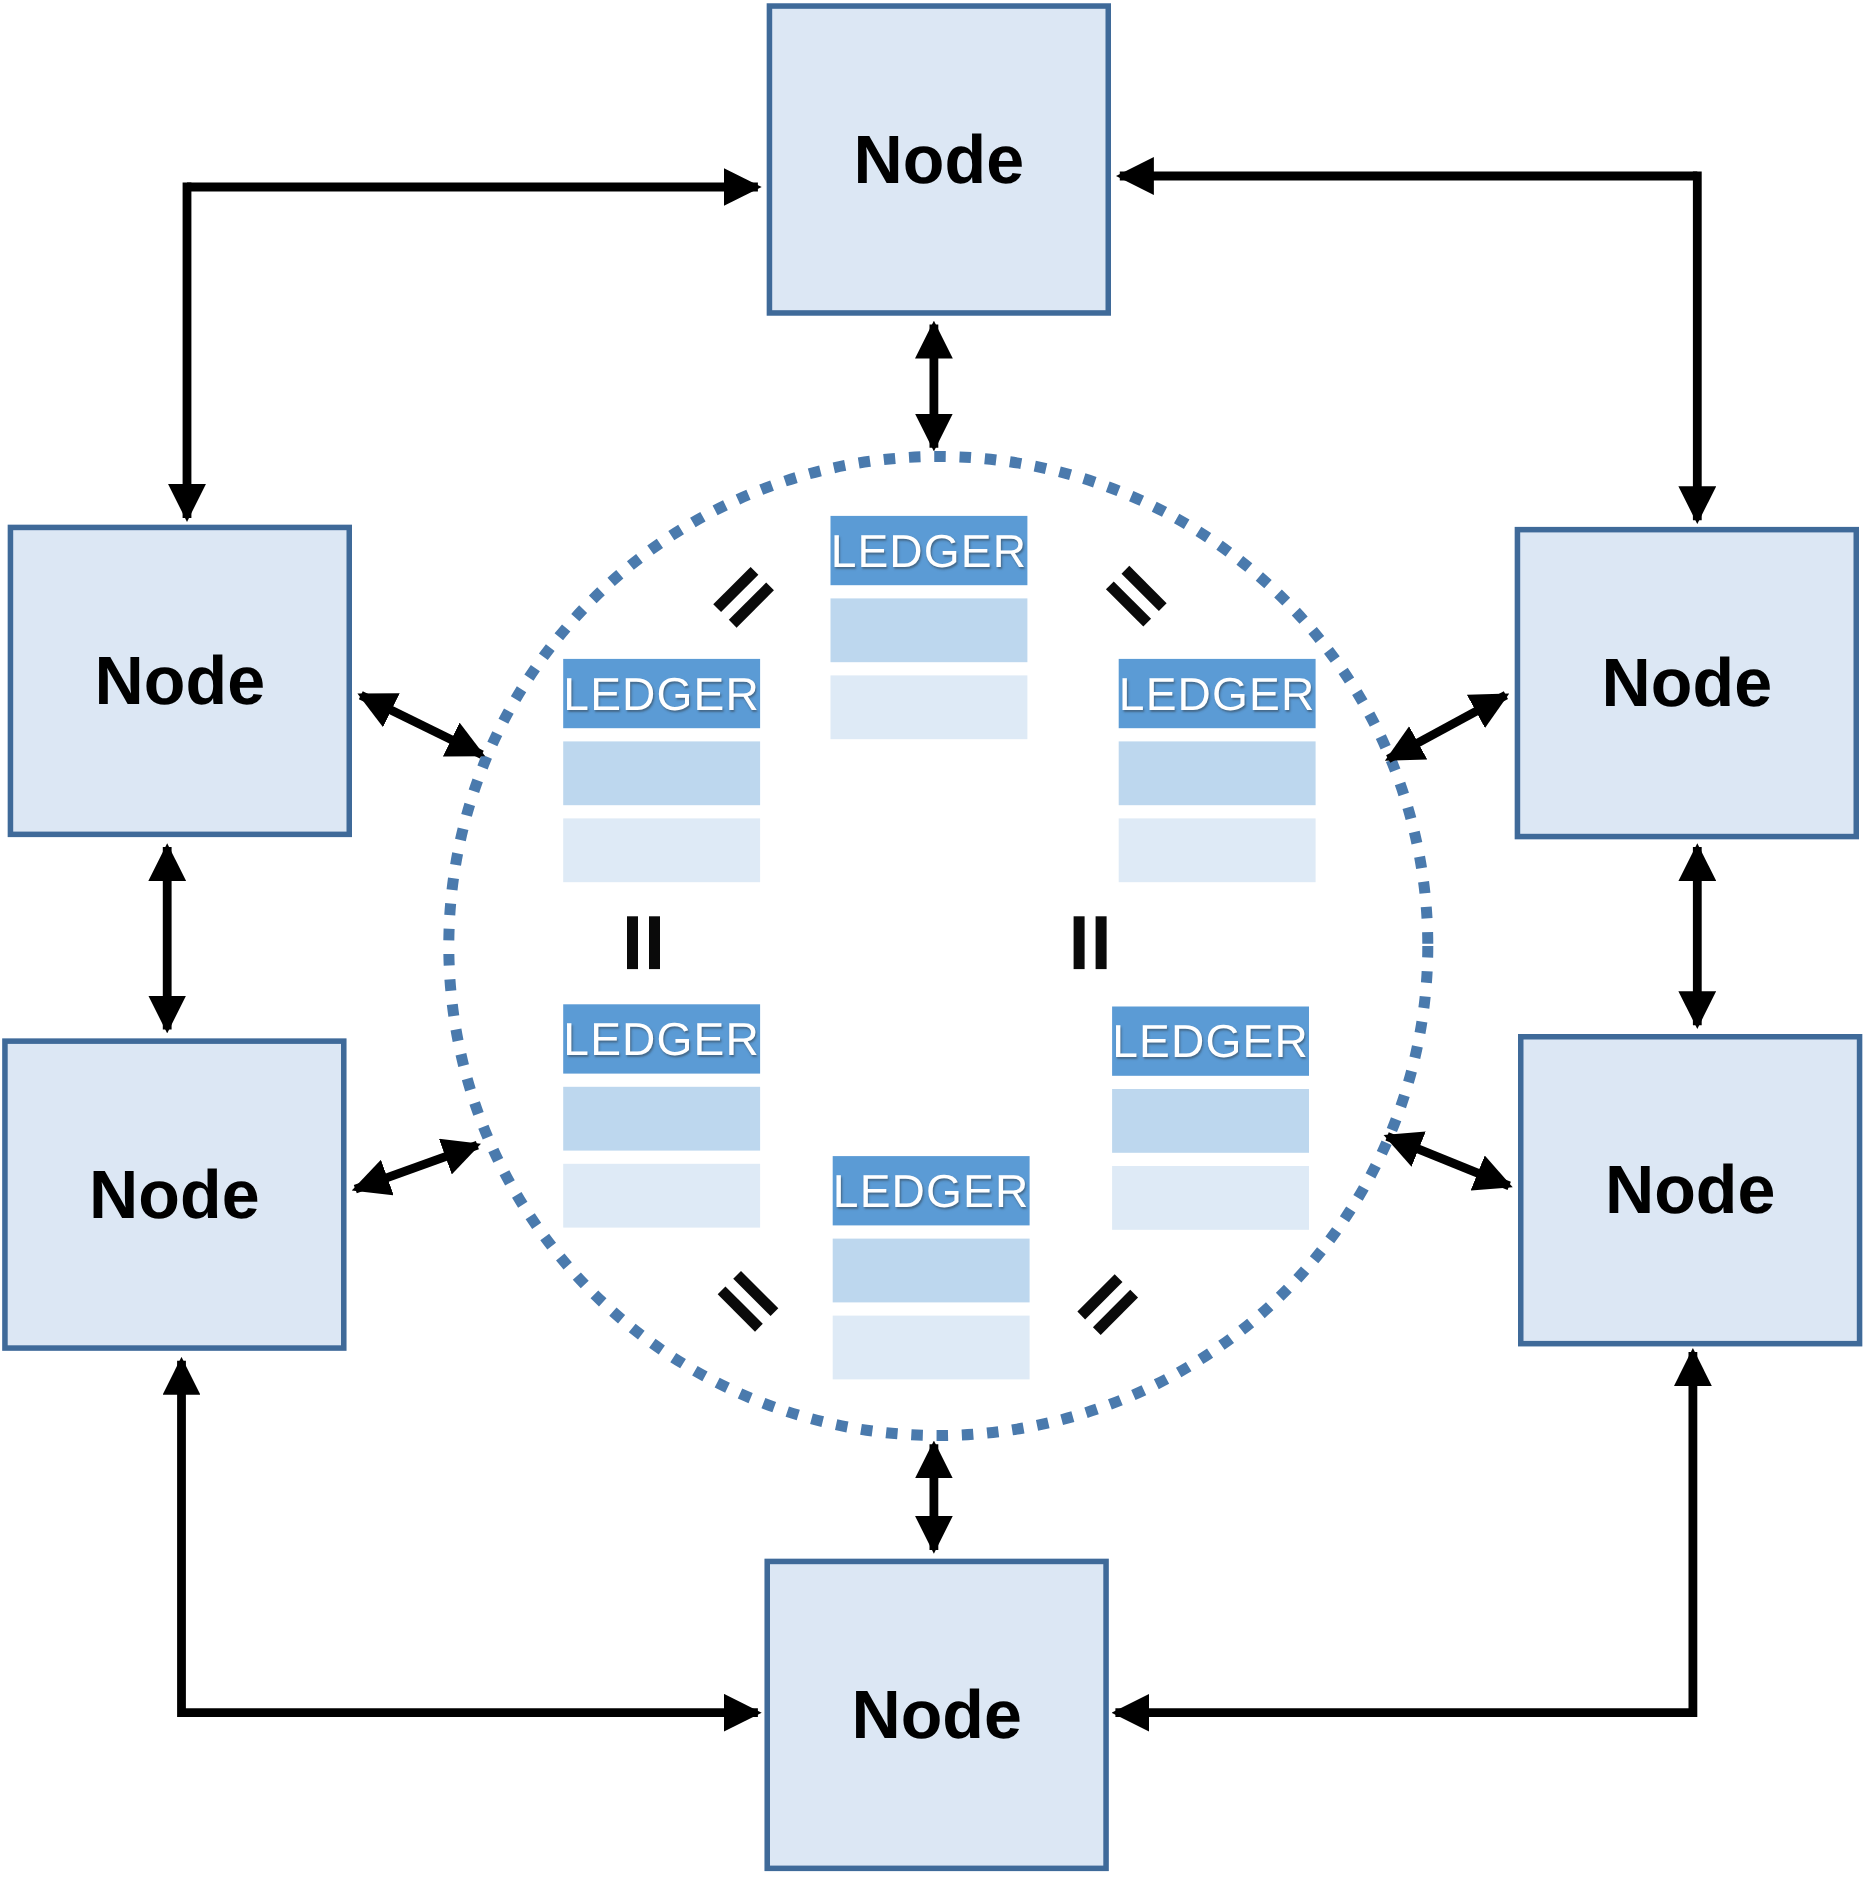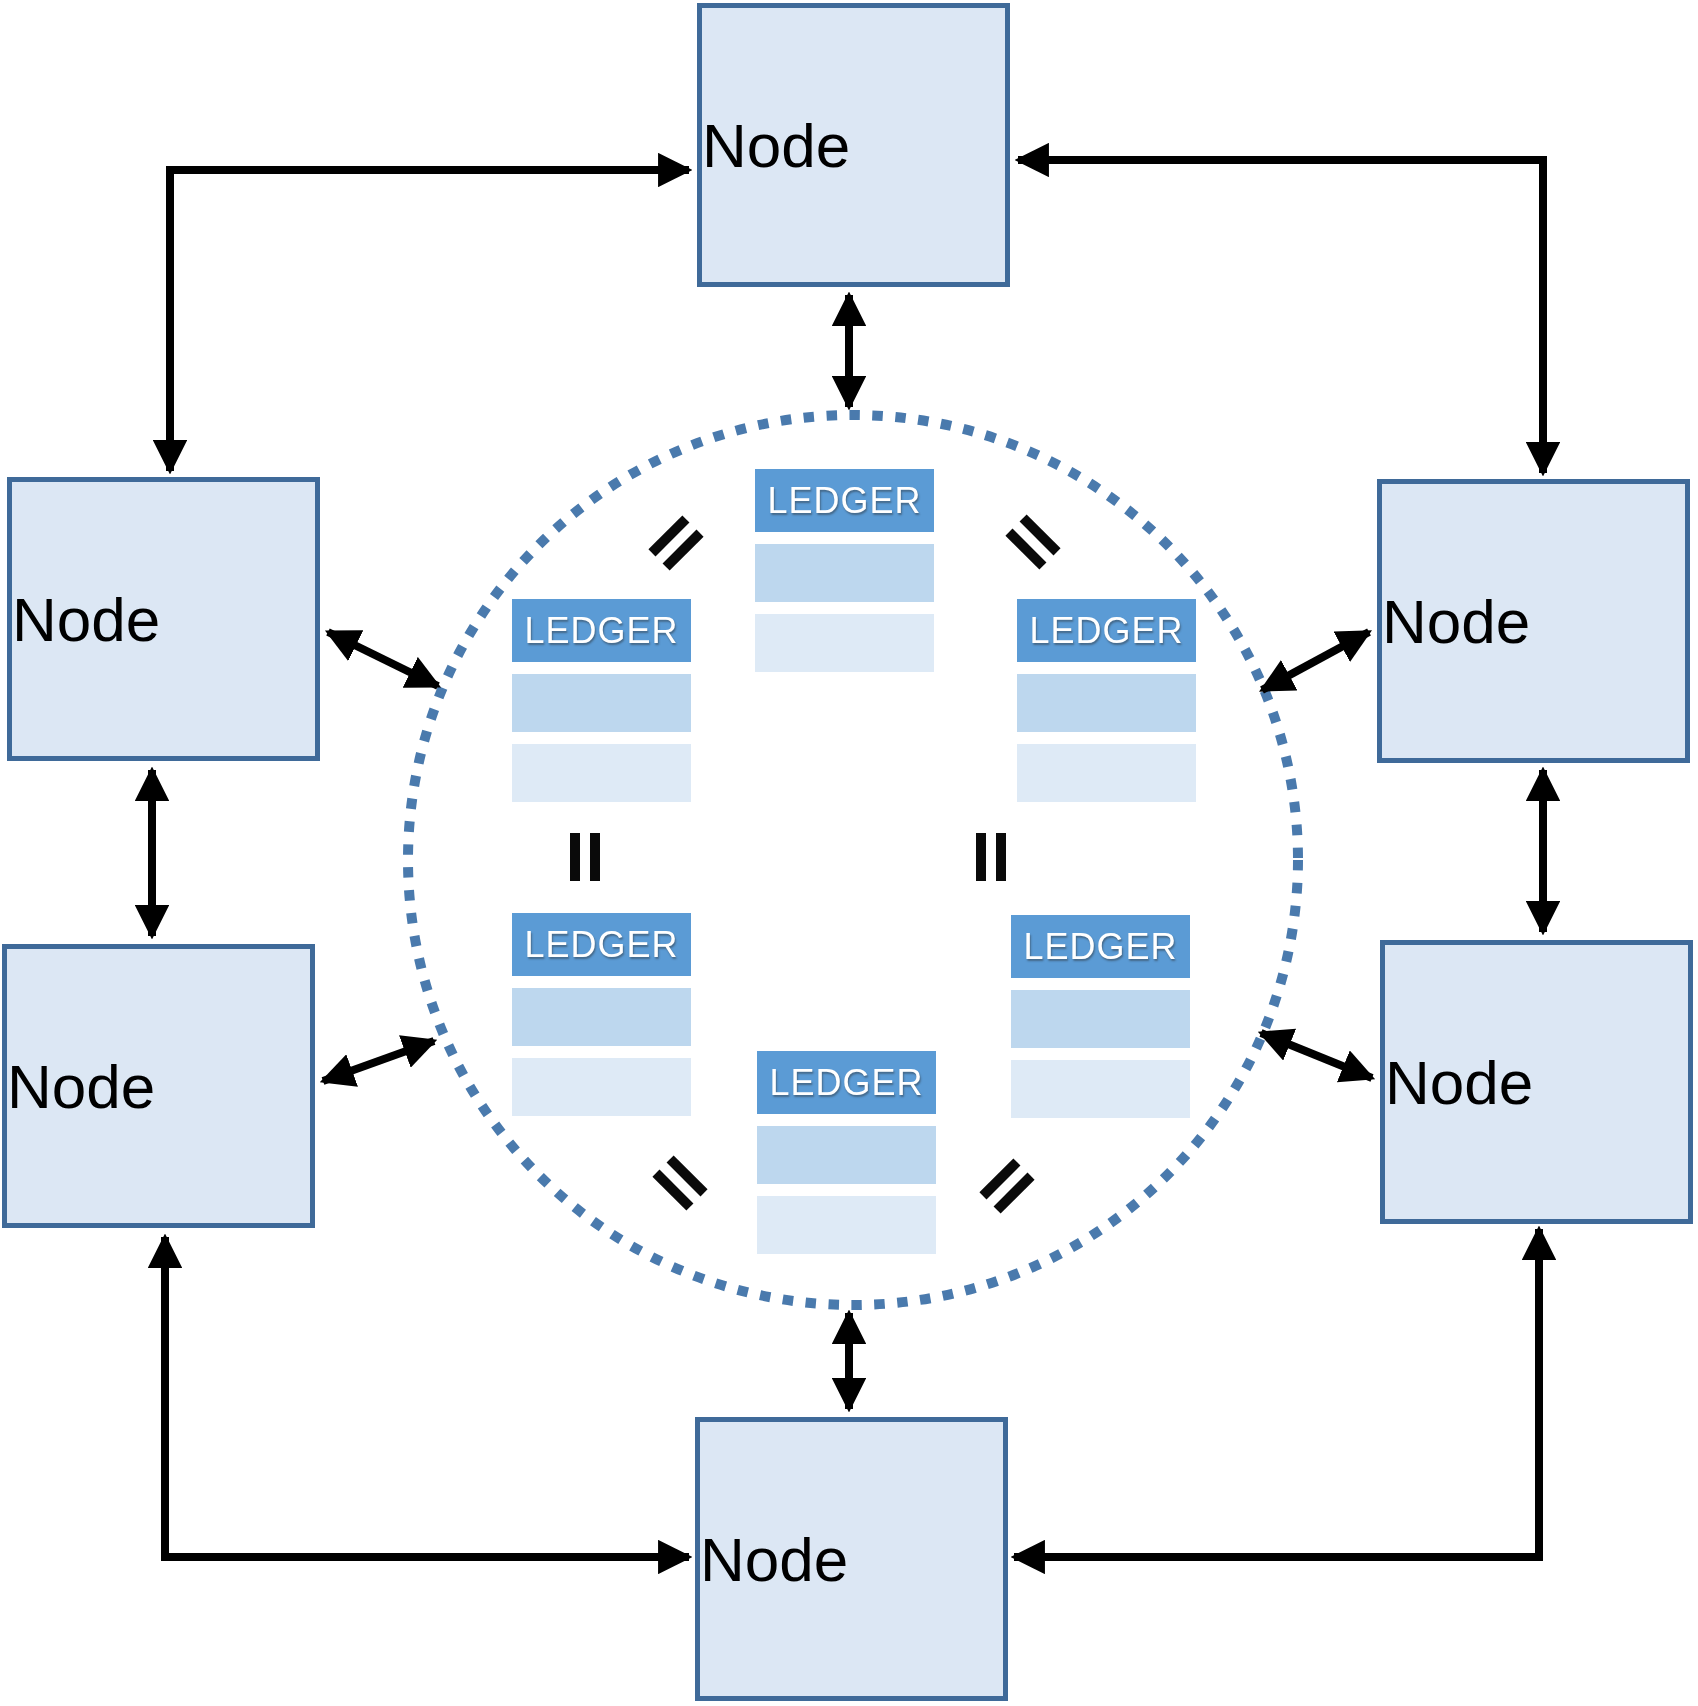--- a/index.html
+++ b/index.html
@@ -18,35 +18,35 @@
     background:#ffffff;font-family:"Liberation Sans",sans-serif;
   }
   #connector-layer{position:absolute;left:0;top:0;width:1698px;height:1706px;}
   #connector-layer .arrow{stroke:var(--arrow);stroke-width:8;fill:none;}
   #connector-layer .dotted-circle{stroke:var(--circle-dot);stroke-width:10;fill:none;stroke-dasharray:10.5 12.5;}
   #ah path{fill:var(--arrow);}
 
   .node{
     position:absolute;width:313px;height:284px;box-sizing:border-box;
     background:var(--node-fill);border:5px solid var(--node-border);
-    display:flex;align-items:center;justify-content:flex-start;
-    font-size:62px;font-weight:normal;color:var(--text);
+    display:flex;align-items:center;justify-content:center;
+    font-size:62px;font-weight:bold;color:var(--text);
   }
   #node-top{left:697px;top:3px;}
   #node-left-upper{left:7px;top:477px;}
   #node-right-upper{left:1377px;top:479px;}
   #node-left-lower{left:2px;top:944px;}
   #node-right-lower{left:1380px;top:940px;}
   #node-bottom{left:695px;top:1417px;}
 
   .ledger{position:absolute;width:179px;}
   .ledger .hdr{
     height:63px;background:var(--accent);color:#ffffff;
     display:flex;align-items:center;justify-content:center;
-    font-size:36px;letter-spacing:1px;
+    font-size:42px;letter-spacing:1px;
     text-shadow:1px 2px 2px rgba(40,40,40,0.45);
   }
   .ledger .row{height:58px;margin-top:12px;}
   .ledger .row.mid{background:var(--row-mid);}
   .ledger .row.light{background:var(--row-light);}
   #ledger-top{left:755px;top:469px;}
   #ledger-left{left:512px;top:599px;}
   #ledger-right{left:1017px;top:599px;}
   #ledger-bottom-left{left:512px;top:913px;}
   #ledger-bottom-right{left:1011px;top:915px;}

